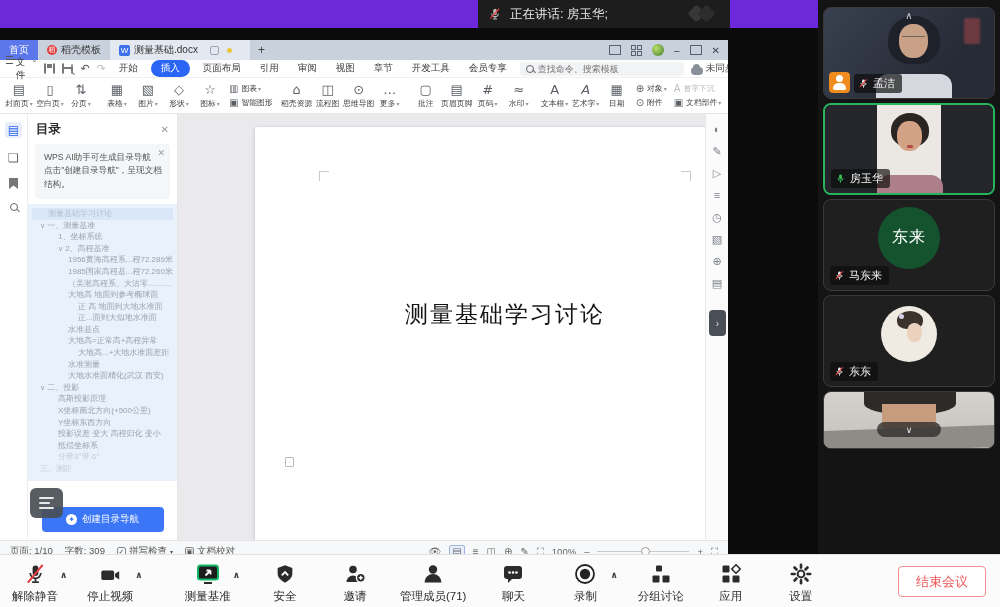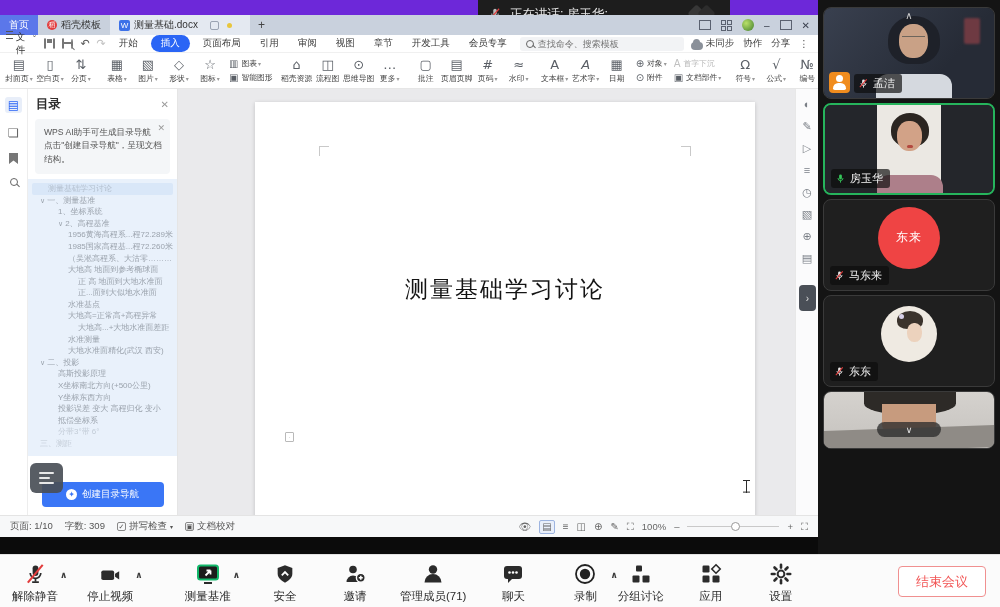--- a/index.html
+++ b/index.html
@@ -8,21 +8,21 @@
 
   
   .topbar{position:absolute;left:0;top:0;width:820px;height:28px;background:#6d28d9}
   .toast{position:absolute;left:478px;top:0;width:252px;height:28px;background:#1d1d1d;display:flex;align-items:center;gap:8px;padding:0 10px}
   .toast-text{color:#e8e8e8;font-size:12.5px;white-space:nowrap}
   .logo{margin-left:auto;position:relative;width:34px;height:20px;opacity:.85}
   .logo i{position:absolute;width:13px;height:13px;background:#3c3c3c;border-radius:3px;transform:rotate(45deg);top:3px}
   .logo i:first-child{left:4px}.logo i:last-child{left:14px;background:#303030}
 
   
-  .wps{position:absolute;left:0;top:15px;width:818px;height:522px;background:#fdba74;overflow:hidden}
+  .wps{position:absolute;left:0;top:40px;width:728px;height:522px;background:#fdba74;overflow:hidden}
   .tabbar{height:20px;background:#c9d1dd;display:flex;align-items:stretch;font-size:10px;color:#333}
   .tab{display:flex;align-items:center;gap:4px;padding:0 9px}
   .tab-home{background:#5b77ea;color:#fff;font-size:10px}
   .tab-doc-active{background:#e4e9f1;min-width:140px}
   .dot-red{width:10px;height:10px;border-radius:50%;background:#e23d3d;display:inline-block;color:#fff;font-size:7px;text-align:center;line-height:10px}
   .wicon{width:11px;height:11px;border-radius:2px;background:#3d71e8;color:#fff;font-size:8px;line-height:11px;text-align:center}
   .tab-dot{width:5px;height:5px;border-radius:50%;background:#e8c63d;margin-left:4px}
   .tab-ind{width:9px;height:9px;border:1px solid #9aa3b2;border-radius:2px;margin-left:8px}
   .tab-plus{color:#444;font-size:12px;padding:0 8px;display:flex;align-items:center}
   .winctl{margin-left:auto;display:flex;align-items:center;gap:10px;padding-right:8px;color:#3c4250;font-size:10px}
@@ -136,21 +136,21 @@
   .art1 .face{position:absolute;left:75px;top:16px;width:29px;height:34px;background:#c9a186;border-radius:46%}
   .art1 .glasses{position:absolute;left:78px;top:28px;width:23px;height:5px;border-top:1.6px solid #6d655c}
   .art1 .shirt{position:absolute;left:52px;bottom:-6px;width:76px;height:30px;background:#d5d9df;border-radius:12px 12px 0 0}
   .art2{position:absolute;inset:0;background:#24262b}
   .art2 .panel{position:absolute;left:52px;top:0;width:64px;height:100%;background:#ebe8e3}
   .art2 .hair{position:absolute;left:66px;top:8px;width:38px;height:34px;background:#2b2521;border-radius:50% 50% 44% 44%}
   .art2 .face{position:absolute;left:72px;top:16px;width:25px;height:30px;background:#d2a287;border-radius:46%}
   .art2 .lips{position:absolute;left:82px;top:40px;width:6px;height:2.6px;background:#b3493f;border-radius:2px}
   .art2 .shoulders{position:absolute;left:52px;bottom:-8px;width:66px;height:26px;background:#ad7f8a;border-radius:12px 12px 0 0}
   .avatar-circle{position:absolute;left:50%;top:42%;transform:translate(-50%,-50%);border-radius:50%;display:flex;align-items:center;justify-content:center}
-  .av-text{width:62px;height:62px;background:#ef4444;color:#fff;font-size:12px;letter-spacing:1px}
+  .av-text{width:62px;height:62px;background:#14532d;color:#fff;font-size:16px;letter-spacing:1px}
   .av-img{width:56px;height:56px;background:#efeae2;overflow:hidden;position:relative}
   .av-img .bun{position:absolute;left:16px;top:5px;width:26px;height:18px;background:#3b332c;border-radius:50% 50% 40% 40%}
   .av-img .face2{position:absolute;left:26px;top:17px;width:15px;height:19px;background:#ecd2bd;border-radius:46%}
   .av-img .pin{position:absolute;left:18px;top:8px;width:5px;height:5px;background:#d8d0e8;border-radius:50%}
   .av-img2{width:56px;height:56px;background:#f4f1ec;overflow:hidden;position:relative}
   .av-img2 .head{position:absolute;left:19px;top:8px;width:18px;height:16px;background:#f2f0ea;border:1px solid #9a958c;border-radius:50%}
   .av-img2 .eye{position:absolute;top:14px;width:4px;height:4px;background:#e3c94f;border-radius:50%}
   .av-img2 .eye.l{left:22px}.av-img2 .eye.r{left:30px}
   .av-img2 .body2{position:absolute;left:22px;top:24px;width:13px;height:13px;background:#fff;border:1px solid #9a958c;border-radius:3px}
   .av-img2 .shorts{position:absolute;left:23px;top:36px;width:11px;height:6px;background:#d84a35;border-radius:2px}
@@ -665,21 +665,21 @@
       <span class="mb-ico">
         <svg width="24" height="24" viewBox="0 0 24 24">
             <circle cx="12" cy="12" r="9" fill="none" stroke="#222" stroke-width="1.8"></circle>
             <circle cx="12" cy="12" r="5.2" fill="#222"></circle>
           </svg>
       </span>
       <span class="lab">录制</span>
     </div>
     <span class="mchev">∧</span>
 
-    <div class="mbtn" style="">
+    <div class="mbtn" style="margin-left:20px">
       <span class="mb-ico">
         <svg width="24" height="24" viewBox="0 0 24 24">
             <rect x="7" y="3.5" width="6" height="6" rx="1" fill="#2b2b2b"></rect>
             <rect x="3.5" y="13.5" width="7" height="7" rx="1" fill="#2b2b2b"></rect>
             <rect x="13.5" y="13.5" width="7" height="7" rx="1" fill="#2b2b2b"></rect>
           </svg>
       </span>
       <span class="lab">分组讨论</span>
     </div>
 

